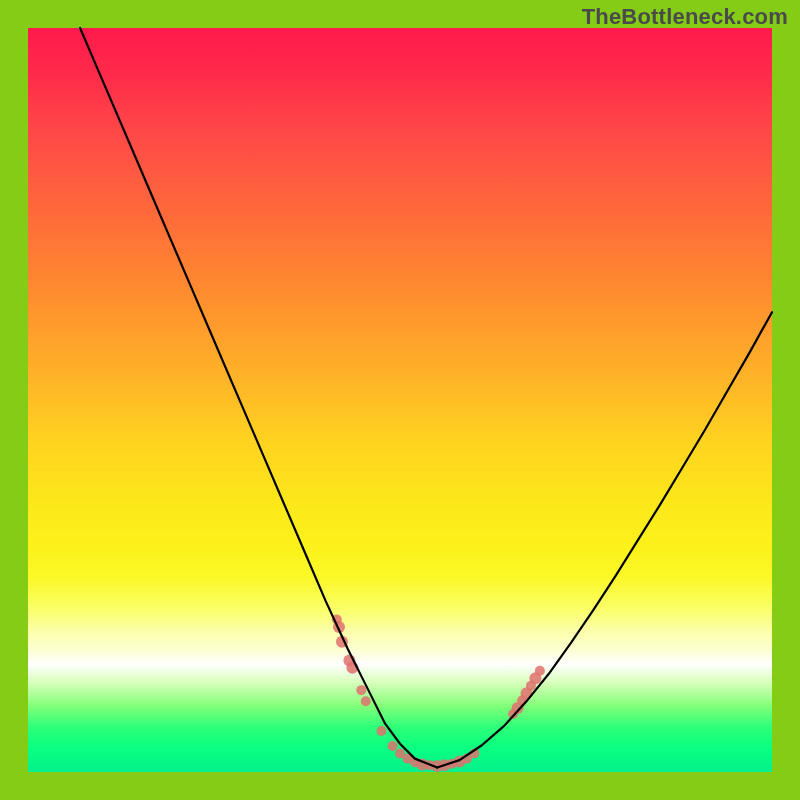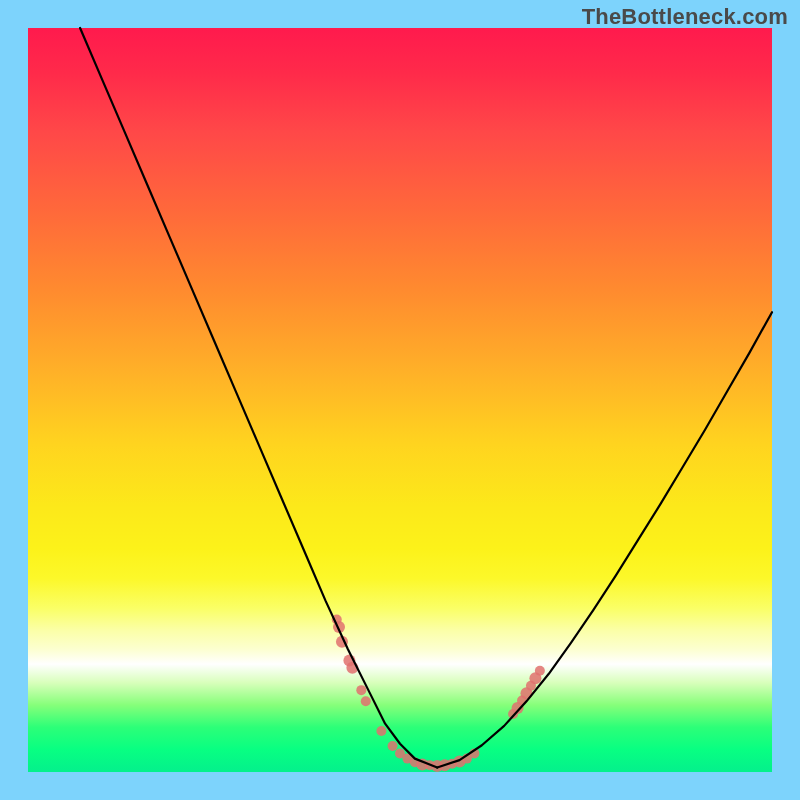--- a/index.html
+++ b/index.html
@@ -1,21 +1,21 @@
 <!DOCTYPE html>
 <html><head>
 <meta charset="utf-8">
 <style>
   * { margin: 0; padding: 0; box-sizing: border-box; }
   html, body { width: 800px; height: 800px; overflow: hidden; background: #000; }
   .canvas {
     position: relative;
     width: 800px;
     height: 800px;
-    background: #7dd3fc;
+    background: #84cc16;
     padding-left: 11px;
   }
   .plot-area {
     position: absolute;
     left: 28px;
     top: 28px;
     width: 744px;
     height: 744px;
     background: linear-gradient(to bottom,
       #ff1a4d 0%,

